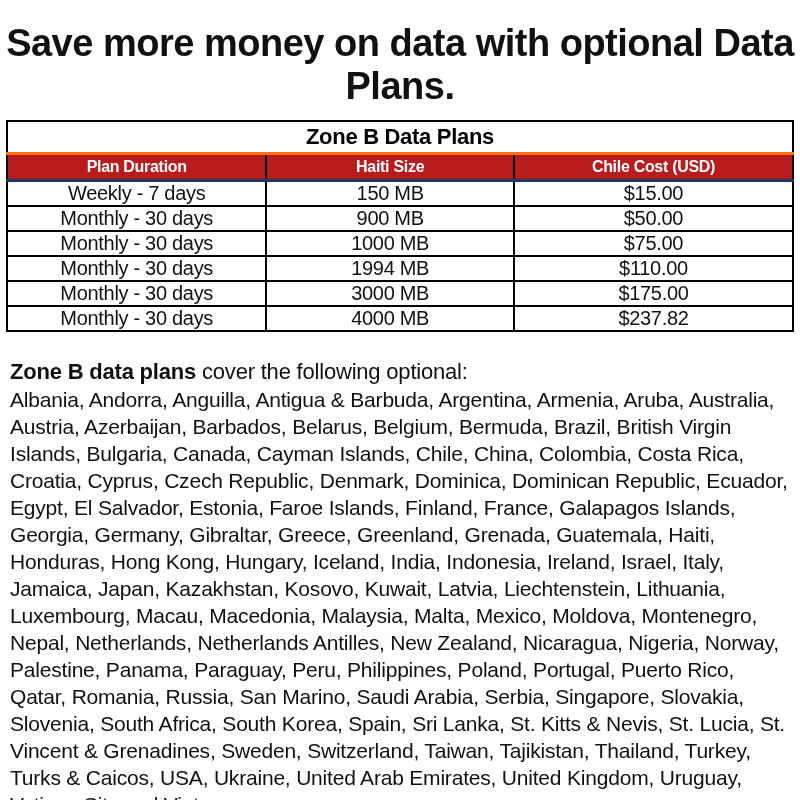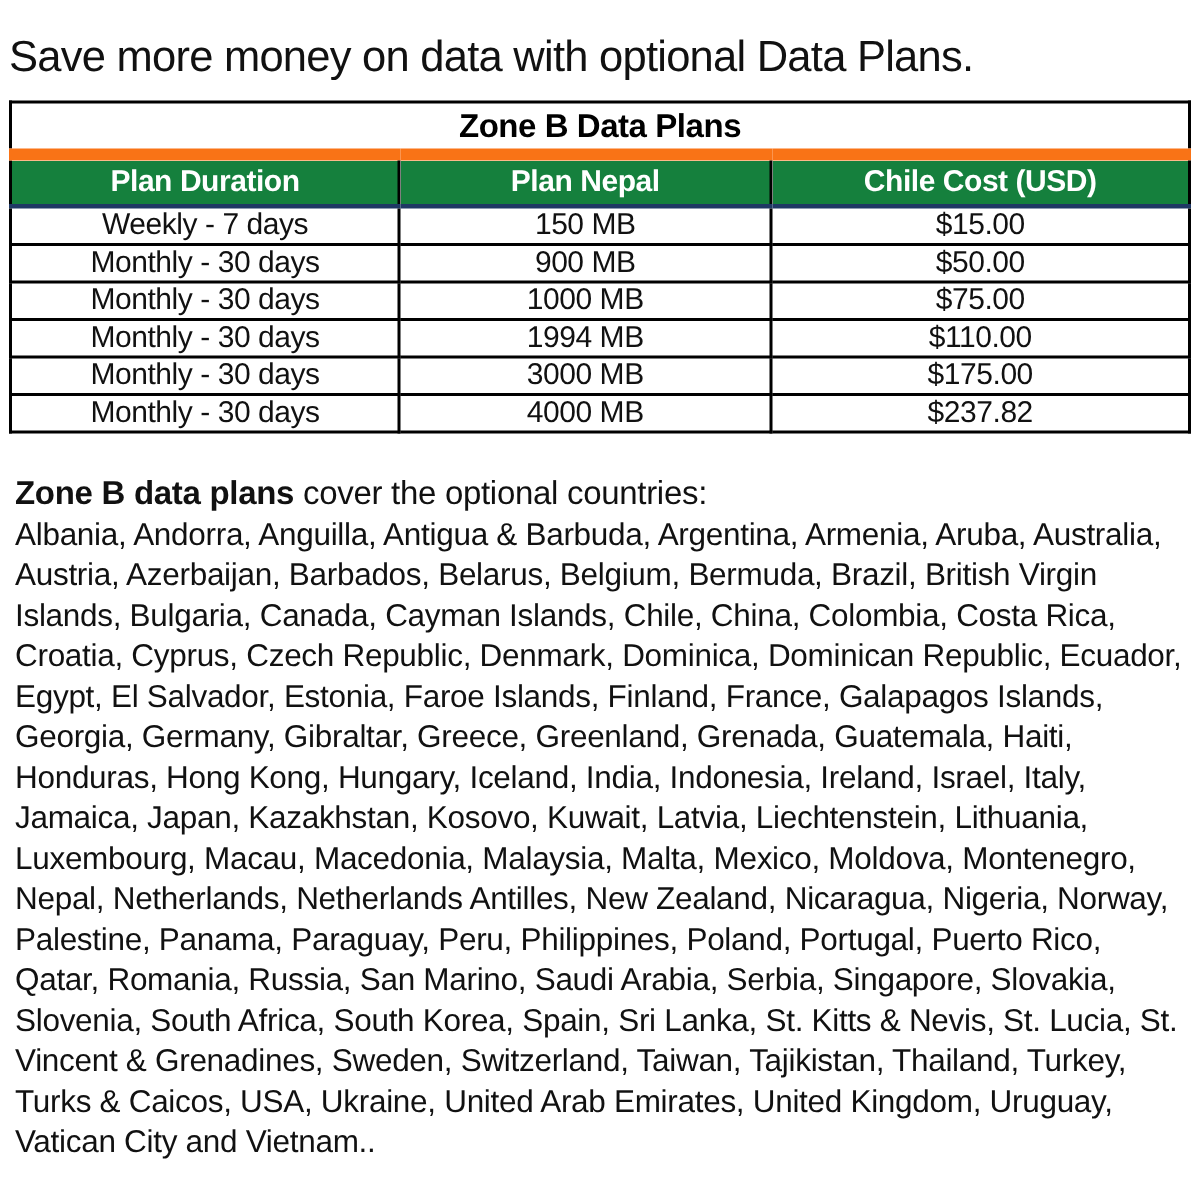--- a/index.html
+++ b/index.html
@@ -12,23 +12,23 @@
     color: #0a0a0a;
     overflow: hidden;
   }
   .page {
     width: 800px;
     height: 800px;
     box-sizing: border-box;
     padding: 22px 6px 0 6px;
   }
   .main-title {
-    font-size: 29px;
-    font-weight: 400;
-    text-align: left;
+    font-size: 38px;
+    font-weight: 700;
+    text-align: center;
     margin: 0 0 12px 0;
     letter-spacing: -0.5px;
     color: #111111;
   }
   table.plans {
     width: 788px;
     margin: 0 auto;
     border-collapse: collapse;
     table-layout: fixed;
   }
@@ -43,25 +43,25 @@
     white-space: nowrap;
   }
   td.table-title {
     font-size: 22px;
     font-weight: 700;
     color: #000000;
     padding: 3px 4px;
     letter-spacing: -0.3px;
   }
   tr.col-head th {
-    background: #15803d;
+    background: #b91c1c;
     color: #ffffff;
-    font-size: 20px;
+    font-size: 16px;
     font-weight: 700;
-    border-top: 8px solid #f97316;
+    border-top: 3px solid #f97316;
     border-bottom: 3px solid #1F3864;
     padding: 3px 4px;
     letter-spacing: -0.3px;
   }
   tbody.plan-rows td {
     font-size: 20px;
     color: #111111;
     padding: 0 4px;
     letter-spacing: -0.3px;
   }
@@ -95,21 +95,21 @@
         <col class="c1">
         <col class="c2">
         <col class="c3">
       </colgroup>
     <thead>
       <tr>
         <td class="table-title" colspan="3">Zone B Data Plans</td>
       </tr>
       <tr class="col-head">
         <th>Plan Duration</th>
-        <th>Plan Nepal</th>
+        <th>Haiti Size</th>
         <th>Chile Cost (USD)</th>
       </tr>
     </thead>
     <tbody class="plan-rows">
         <tr>
           <td>Weekly - 7 days</td>
           <td>150 MB</td>
           <td>$15.00</td>
         </tr>
         <tr>
@@ -134,17 +134,17 @@
         </tr>
         <tr>
           <td>Monthly - 30 days</td>
           <td>4000 MB</td>
           <td>$237.82</td>
         </tr>
       </tbody>
   </table>
 
   <div class="coverage">
-    <p class="coverage-lead"><b>Zone B data plans</b><span> cover the optional countries:</span></p>
+    <p class="coverage-lead"><b>Zone B data plans</b><span> cover the following optional:</span></p>
     <p class="coverage-countries">Albania, Andorra, Anguilla, Antigua &amp; Barbuda, Argentina, Armenia, Aruba, Australia, Austria, Azerbaijan, Barbados, Belarus, Belgium, Bermuda, Brazil, British Virgin Islands, Bulgaria, Canada, Cayman Islands, Chile, China, Colombia, Costa Rica, Croatia, Cyprus, Czech Republic, Denmark, Dominica, Dominican Republic, Ecuador, Egypt, El Salvador, Estonia, Faroe Islands, Finland, France, Galapagos Islands, Georgia, Germany, Gibraltar, Greece, Greenland, Grenada, Guatemala, Haiti, Honduras, Hong Kong, Hungary, Iceland, India, Indonesia, Ireland, Israel, Italy, Jamaica, Japan, Kazakhstan, Kosovo, Kuwait, Latvia, Liechtenstein, Lithuania, Luxembourg, Macau, Macedonia, Malaysia, Malta, Mexico, Moldova, Montenegro, Nepal, Netherlands, Netherlands Antilles, New Zealand, Nicaragua, Nigeria, Norway, Palestine, Panama, Paraguay, Peru, Philippines, Poland, Portugal, Puerto Rico, Qatar, Romania, Russia, San Marino, Saudi Arabia, Serbia, Singapore, Slovakia, Slovenia, South Africa, South Korea, Spain, Sri Lanka, St. Kitts &amp; Nevis, St. Lucia, St. Vincent &amp; Grenadines, Sweden, Switzerland, Taiwan, Tajikistan, Thailand, Turkey, Turks &amp; Caicos, USA, Ukraine, United Arab Emirates, United Kingdom, Uruguay, Vatican City and Vietnam..</p>
   </div>
 
 </div>
 
 </body></html>

